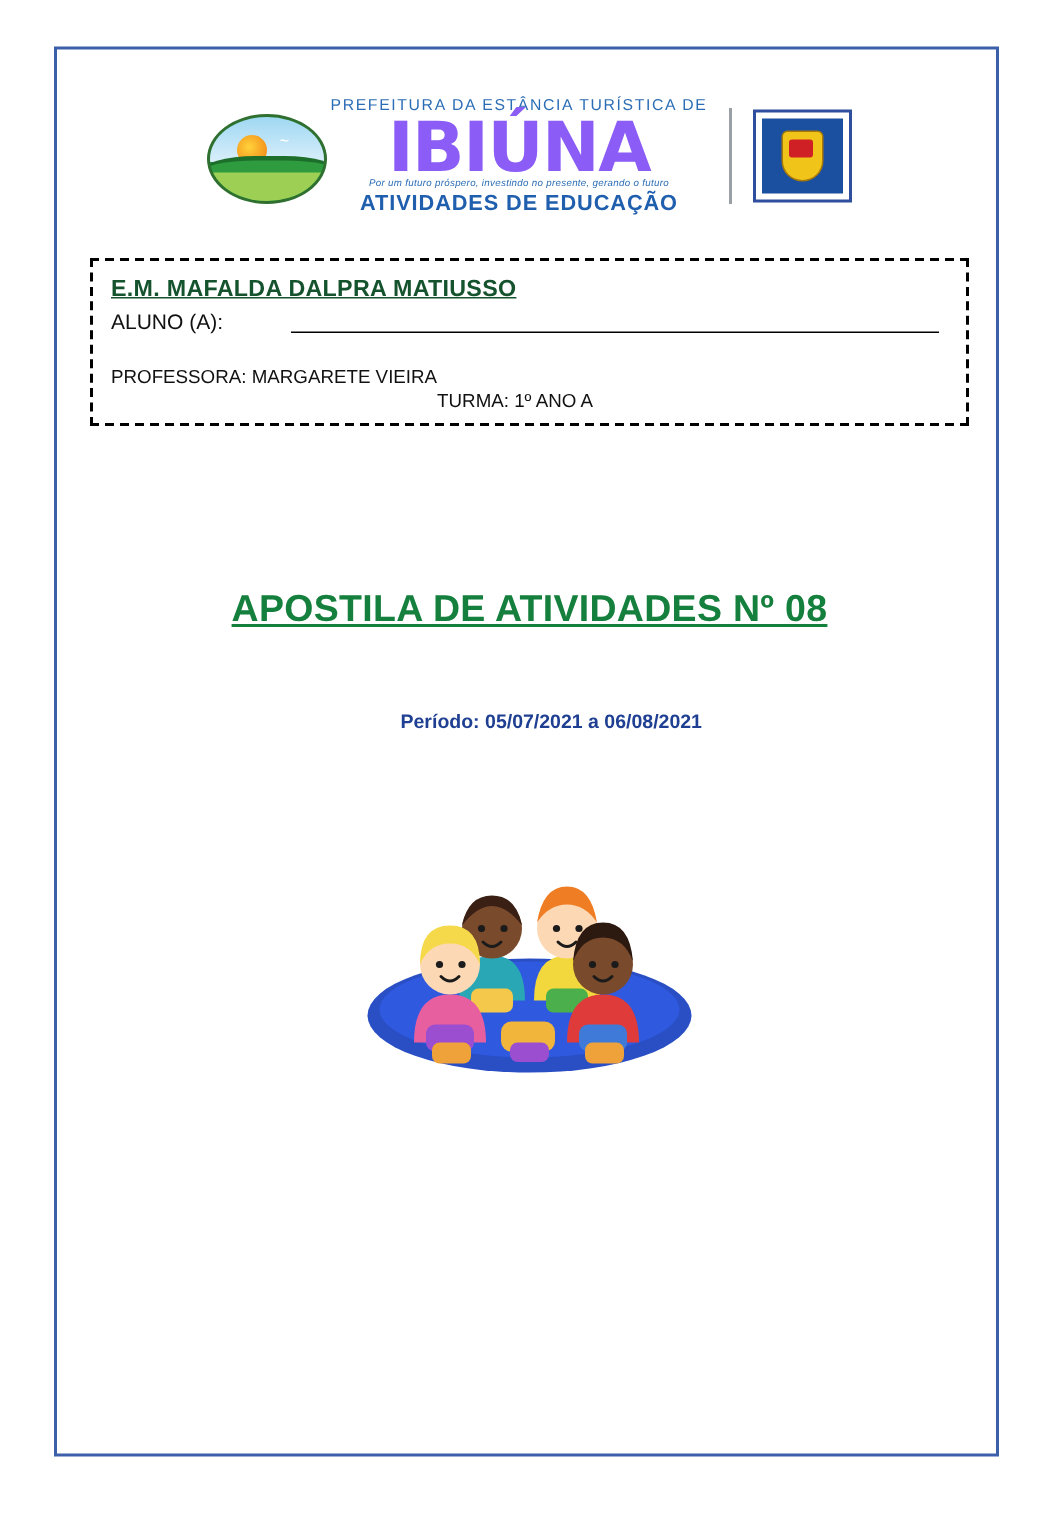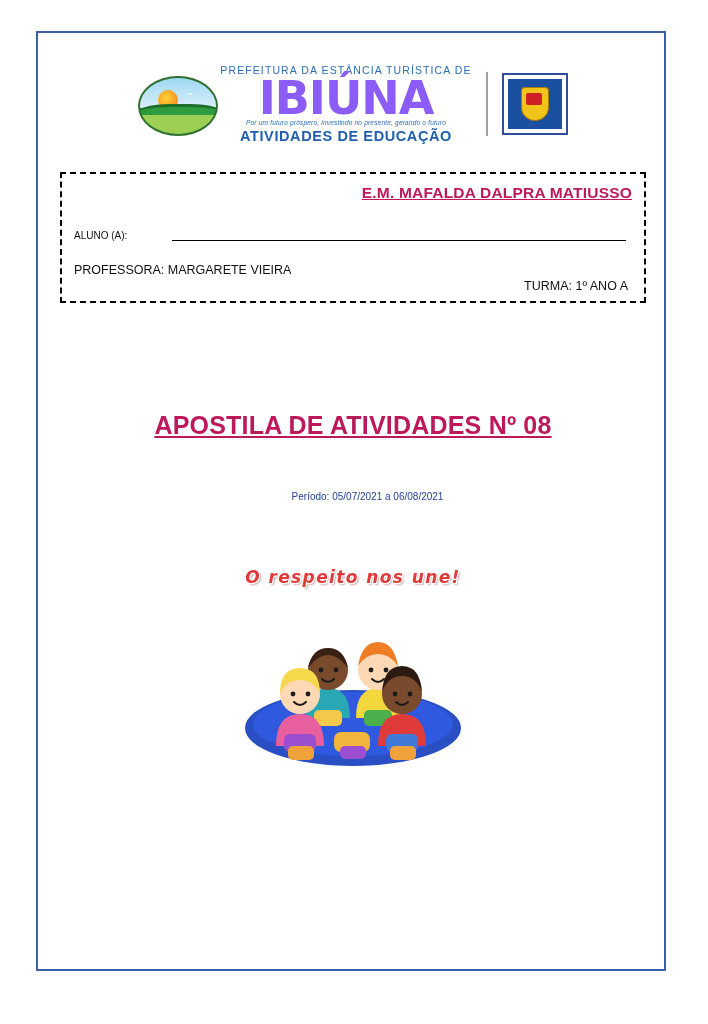--- a/index.html
+++ b/index.html
@@ -185,75 +185,74 @@
   }
 
   
   .school-box {
     margin: 28px 22px 0 22px;
     border: 2px dashed #000000;
     padding: 10px 12px 8px 12px;
     box-sizing: border-box;
   }
   .school-name {
-    text-align: right;
+    text-align: left;
     font-size: 15.5px;
     font-weight: bold;
-    color: #be185d;
+    color: #14532d;
     text-decoration: underline;
     letter-spacing: 0.2px;
-    margin-bottom: 25px;
+    margin-bottom: 4px;
     font-family: "Liberation Sans", sans-serif;
   }
   .aluno-row {
     display: flex;
     align-items: flex-end;
-    font-size: 10px;
+    font-size: 14px;
     color: #111111;
     margin-bottom: 6px;
     gap: 41px;
   }
   .aluno-label { flex: 0 0 auto; }
   .aluno-line {
     flex: 1 1 auto;
     border-bottom: 1.6px solid #000000;
     height: 13px;
     margin-left: 4px;
     margin-right: 6px;
   }
   .prof-row {
     display: flex;
     align-items: center;
-    justify-content: space-between;
     font-size: 12.5px;
     color: #111111;
   }
   .prof-left { flex: 0 0 auto; }
   .prof-right { flex: 0 0 auto; padding-right: 4px; margin-top: 32px; }
 
   
   .doc-title {
     text-align: center;
     margin-top: 108px;
     font-size: 25px;
     font-weight: bold;
-    color: #be185d;
+    color: #15803d;
     text-decoration: underline;
     letter-spacing: 0.2px;
   }
 
   
   .period-block {
     margin-top: 48px;
     text-align: center;
     line-height: 1.85;
   }
   .period-line {
-    font-size: 10px;
-    font-weight: normal;
+    font-size: 13px;
+    font-weight: bold;
     color: #1f3f92;
     margin-left: 29px;
   }
   .period-line .value-red {
     color: #e11b1b;
   }
 
   
   .slogan {
     margin-top: 62px;
@@ -337,21 +336,20 @@
       <div class="doc-title">APOSTILA DE ATIVIDADES Nº 08</div>
 
       <div class="period-block">
         <div class="period-line">
           <span>Período:</span>
           <span>05/07/2021 a 06/08/2021</span>
         </div>
       </div>
 
       <div class="slogan">
-        <div class="slogan-line">O respeito nos une!</div>
       </div>
 
       <div class="kids-art">
         <svg class="kids-svg" width="250" height="165" viewBox="0 0 250 165">
 
           <ellipse cx="125" cy="122" rx="108" ry="38" fill="#2a4fc4"></ellipse>
           <ellipse cx="125" cy="118" rx="100" ry="32" fill="#2f5ae0"></ellipse>
 
           <g>
             <path d="M78 112 q0 -30 22 -30 q22 0 22 30 z" fill="#2aa7b5"></path>

